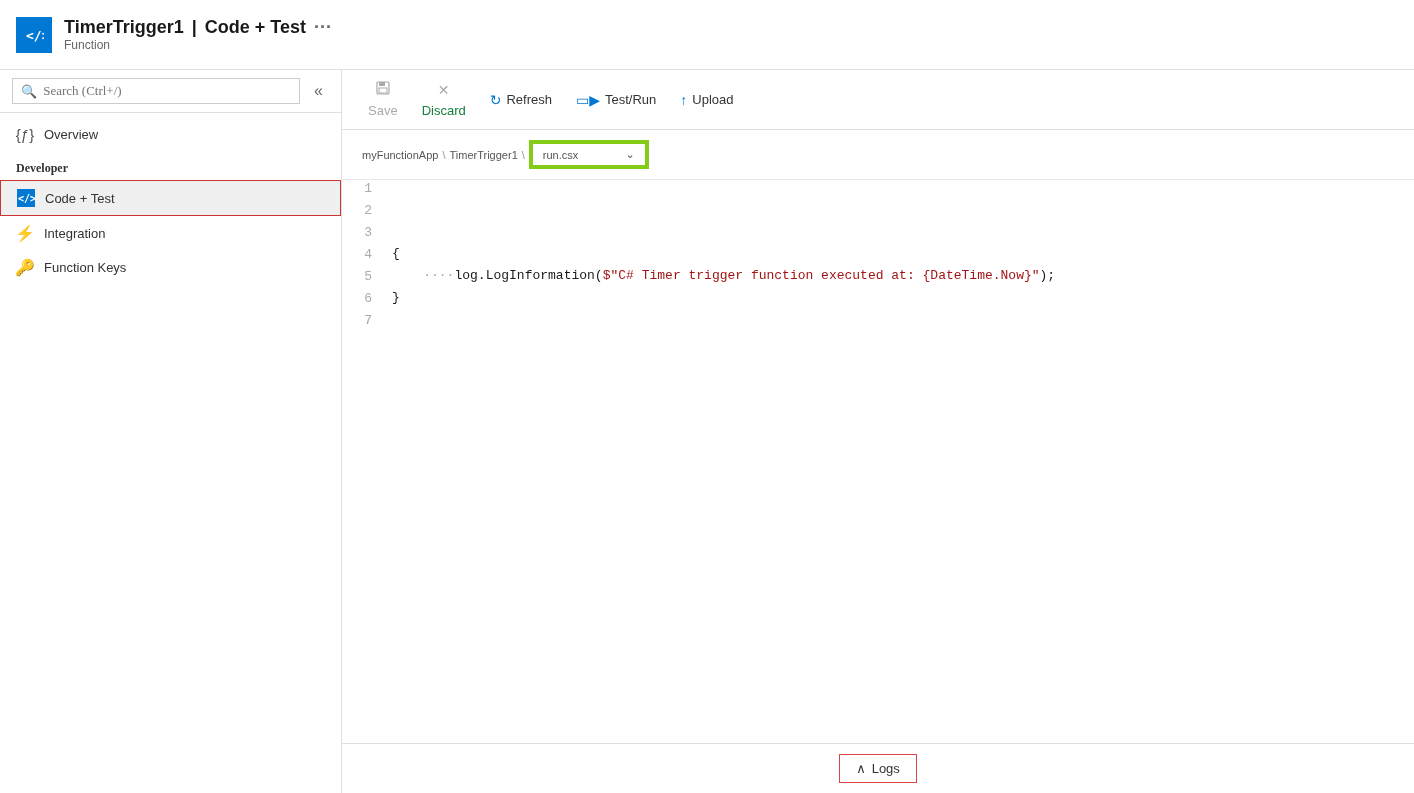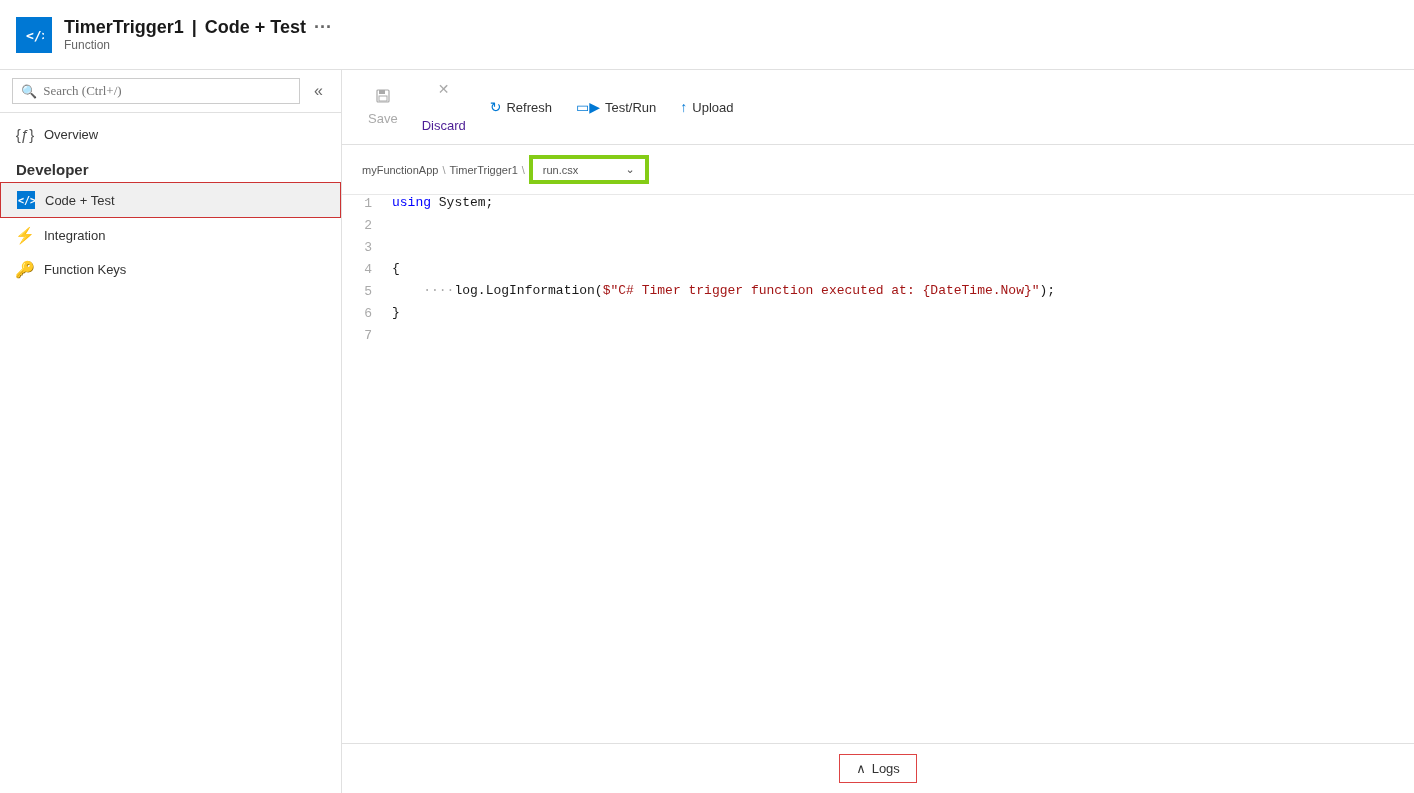--- a/index.html
+++ b/index.html
@@ -20,21 +20,21 @@
     
     .sidebar { width: 342px; border-right: 1px solid #e0e0e0; display: flex; flex-direction: column; flex-shrink: 0; }
     .search-bar { padding: 8px 12px; border-bottom: 1px solid #e0e0e0; display: flex; align-items: center; justify-content: space-between; }
     .search-input-wrapper { display: flex; align-items: center; border: 1px solid #ccc; padding: 4px 8px; flex: 1; background: #fff; }
     .search-input-wrapper input { border: none; outline: none; font-size: 13px; color: #000000; width: 100%; background: transparent; font-family: Liberation Serif, serif; }
     .collapse-btn { margin-left: 8px; cursor: pointer; font-size: 16px; color: #666; border: none; background: none; padding: 2px 6px; }
 
     .sidebar-nav { padding: 4px 0; }
     .sidebar-item { display: flex; align-items: center; padding: 8px 16px; cursor: pointer; gap: 10px; font-size: 13px; color: #333; }
     .sidebar-item.active { background: #f0f0f0; border: 1.5px solid #d44; }
-    .sidebar-section-label { padding: 10px 16px 4px; font-size: 15px; font-weight: 600; color: #333; text-transform: none; }
+    .sidebar-section-label { padding: 10px 16px 4px; font-size: 12px; font-weight: 600; color: #333; text-transform: none; font-family: Liberation Serif, serif; }
 
     .sidebar-item .item-icon { width: 18px; height: 18px; display: flex; align-items: center; justify-content: center; flex-shrink: 0; }
 
     
     .content-area { flex: 1; display: flex; flex-direction: column; overflow: hidden; }
 
     
     .toolbar { display: flex; align-items: center; padding: 6px 16px; border-bottom: 1px solid #e0e0e0; gap: 4px; min-height: 45px; }
     .toolbar-btn { display: flex; align-items: center; gap: 5px; padding: 5px 10px; cursor: pointer; border: none; background: none; font-size: 13px; color: #333; border-radius: 2px; }
     .toolbar-btn.disabled { color: #aaa; cursor: default; flex-direction: column; }
@@ -130,21 +130,21 @@
             <rect x="1" y="1" width="12" height="12" rx="1" stroke="#aaa" stroke-width="1.2" fill="none"></rect>
             <rect x="3" y="1" width="6" height="4" fill="#aaa"></rect>
             <rect x="3" y="7" width="8" height="5" fill="none" stroke="#aaa" stroke-width="1"></rect>
           </svg>
         </span>
         <span style="color:#aaa;">Save</span>
       </button>
 
       <button class="toolbar-btn disabled">
         <span style="color:#aaa; font-size:14px;">✕</span>
-        <span style="color:#4c1d95;margin-top:16px;">Discard</span>
+        <span style="color:#15803d;">Discard</span>
       </button>
 
       <button class="toolbar-btn">
         <span style="color:#0078d4; font-size:14px;">↻</span>
         <span>Refresh</span>
       </button>
 
       <button class="toolbar-btn">
         <span style="color:#0078d4; font-size:14px;">▭▶</span>
         <span>Test/Run</span>
@@ -164,21 +164,20 @@
       <div class="breadcrumb-dropdown">
         <span>run.csx</span>
         <span style="color:#555;">⌄</span>
       </div>
     </div>
 
     <div class="code-editor">
 
       <div class="code-line">
         <span class="line-number">1</span>
-        <span class="line-content"><span class="kw-blue">using</span> System;</span>
       </div>
 
       <div class="code-line">
         <span class="line-number">2</span>
         <span class="line-content"></span>
       </div>
 
       <div class="code-line">
         <span class="line-number">3</span>
       </div>

